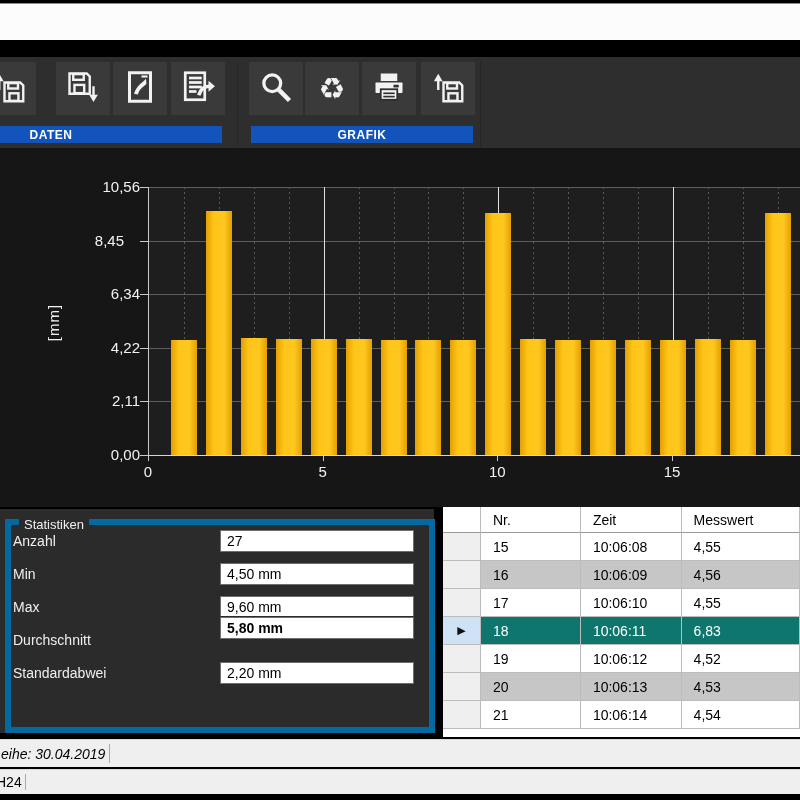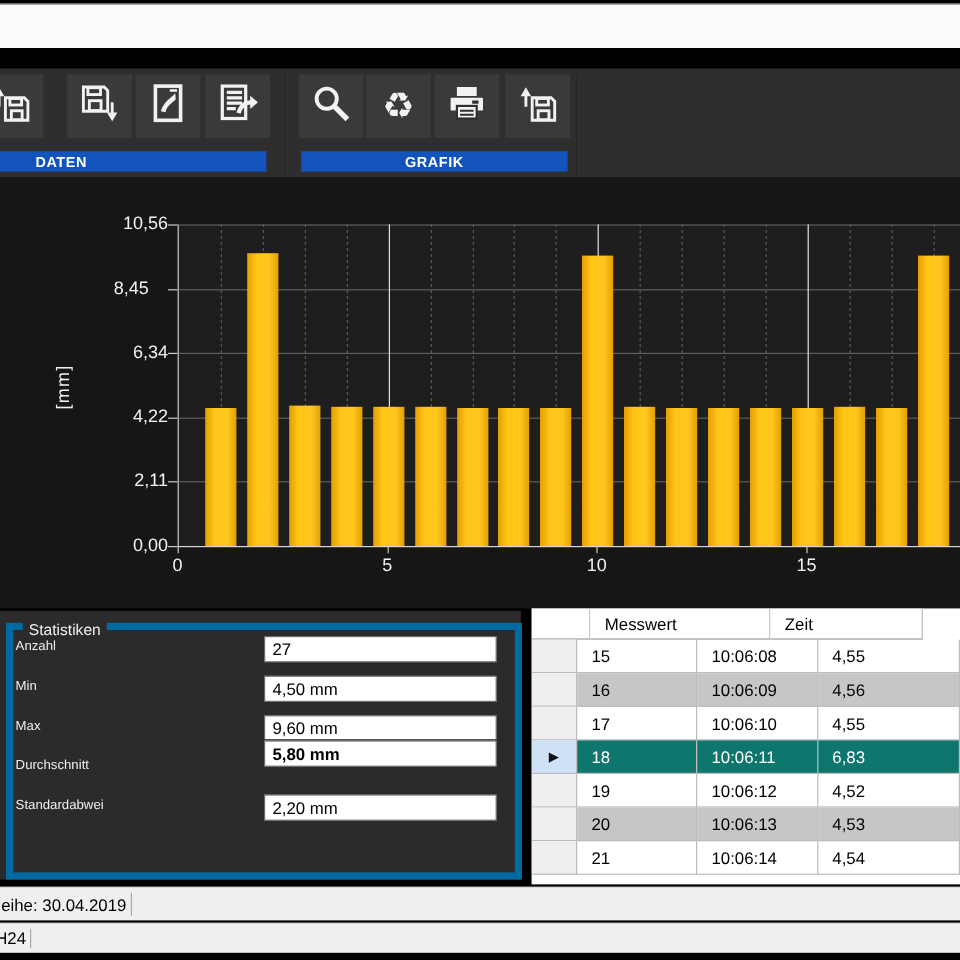--- a/index.html
+++ b/index.html
@@ -39,21 +39,21 @@
   .xtick{position:absolute;width:1px;height:6px;background:#c9c9c9;}
   #y-axis-title{left:21px;top:166px;width:64px;text-align:center;color:#f0f0f0;
         font-size:15px;transform:rotate(-90deg);letter-spacing:1px;}
 
   
   #stats-panel{top:509px;left:0;width:434px;height:224px;background:#2b2b2b;}
   #stats-box{position:absolute;left:5px;top:10px;width:418px;height:202px;
         border:6px solid #0369a1;}
   #stats-legend{position:absolute;left:8px;top:-8px;background:#2b2b2b;padding:0 5px;
         color:#efefef;font-size:13px;}
-  .stat-label{position:absolute;left:13px;color:#efefef;font-size:11px;}
+  .stat-label{position:absolute;left:13px;color:#efefef;font-size:14px;}
   .stat-input{position:absolute;left:220px;width:186px;height:18px;background:#fff;
         border:1px solid #6e6e6e;outline:1px solid #2b2b2b;color:#000;font-size:14px;
         padding:1px 0 1px 6px;line-height:18px;}
 
   
   #table-panel{top:507px;left:443px;width:357px;height:230px;background:#fff;overflow:hidden;}
   .trow{display:flex;}
   .tcell{box-sizing:border-box;border-right:1px solid #bcbcbc;border-bottom:1px solid #bcbcbc;
         font-size:14px;color:#000;display:flex;align-items:center;padding-left:12px;overflow:hidden;white-space:nowrap;}
   .sel-cell{width:49px;background:#efefef;padding-left:0;justify-content:center;}
@@ -63,21 +63,21 @@
   .thead .tcell{height:26px;background:#fff;border-bottom:1px solid #9a9a9a;}
   .tbody .tcell{height:28px;}
   .row-shaded .tcell:not(.sel-cell){background:#c6c6c6;}
   .row-selected .tcell:not(.sel-cell){background:#0f766e;color:#fff;}
   .row-selected .sel-cell{background:#cfe2f5;}
   .row-marker{font-size:11px;color:#111;}
 
   
   .statusbar{left:0;width:800px;background:#efefef;border-top:1px solid #d9d9d9;
         color:#000;font-size:14px;display:flex;align-items:center;}
-  #status1{top:739px;height:27px;}
+  #status1{top:739px;height:27px;font-style:italic;}
   #status2{top:769px;height:24px;}
   .status-sep{position:absolute;top:4px;bottom:4px;width:1px;background:#a9a9a9;}
   .status-text{position:absolute;white-space:nowrap;}
 </style>
 </head>
 <body>
 
 <div class="abs" id="top-white"></div>
 
 <div class="abs" id="toolbar">
@@ -248,22 +248,23 @@
       <div class="stat-label" style="top: 123px;">Durchschnitt</div>
       <div class="stat-input" style="top: 108px; font-weight: bold;">5,80 mm</div>
       <div class="stat-label" style="top: 156px;">Standardabwei</div>
       <div class="stat-input" style="top: 153px;">2,20 mm</div>
     </div>
 </div>
 
 <div class="abs" id="table-panel">
   <div class="trow thead">
     <div class="tcell sel-cell"></div>
+    <div class="tcell col-nr">Nr.</div>
+    <div class="tcell col-zeit">Zeit</div>
     <div class="tcell col-mess">Messwert</div>
-    <div class="tcell col-zeit">Zeit</div>
   </div>
   <div class="tbody" id="table-body">
       <div class="trow">
         <div class="tcell sel-cell"></div>
         <div class="tcell col-nr">15</div>
         <div class="tcell col-zeit">10:06:08</div>
         <div class="tcell col-mess">4,55</div>
       </div>
       <div class="trow row-shaded">
         <div class="tcell sel-cell"></div>

